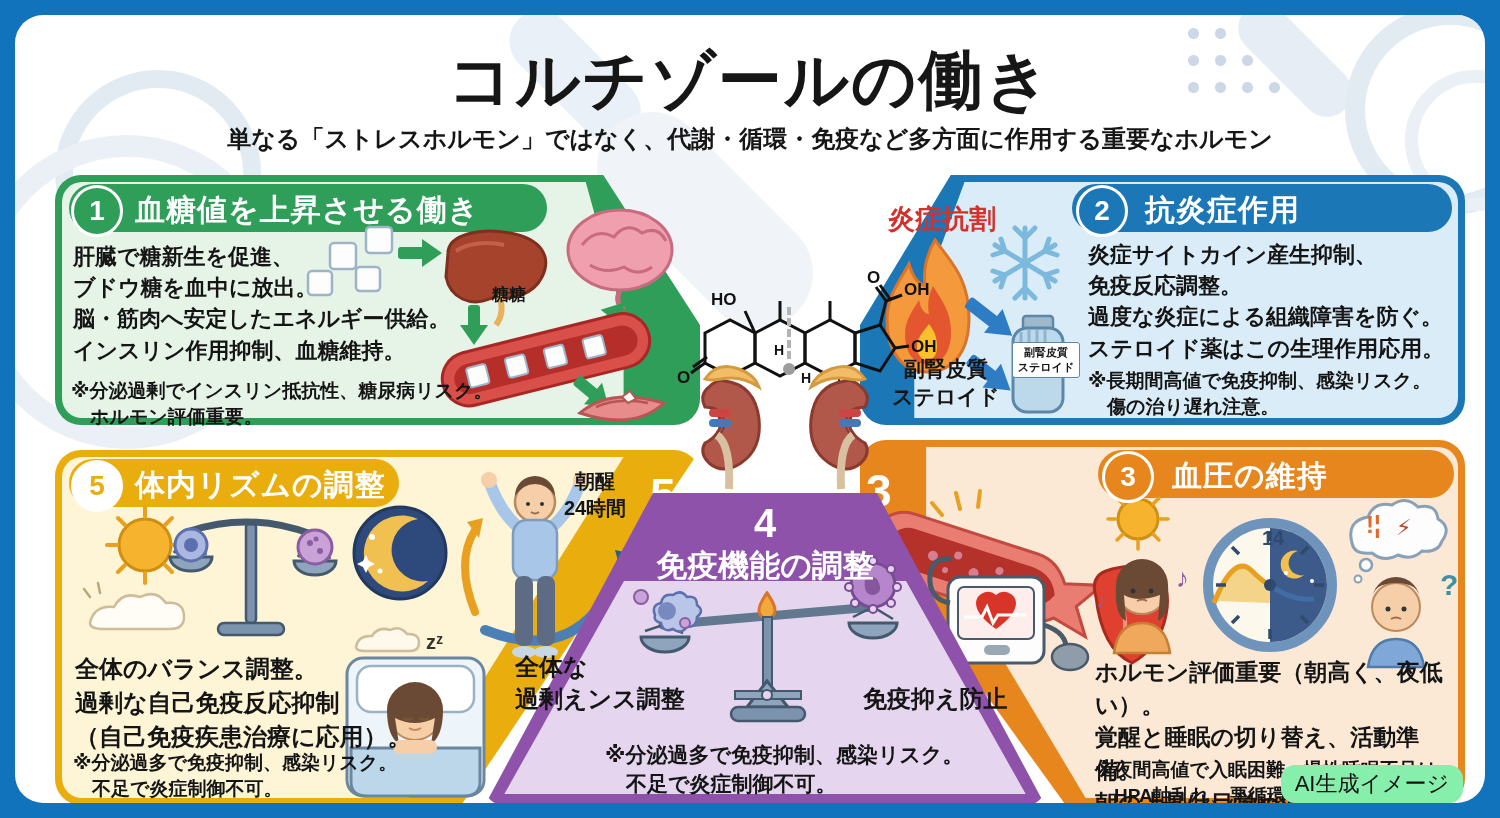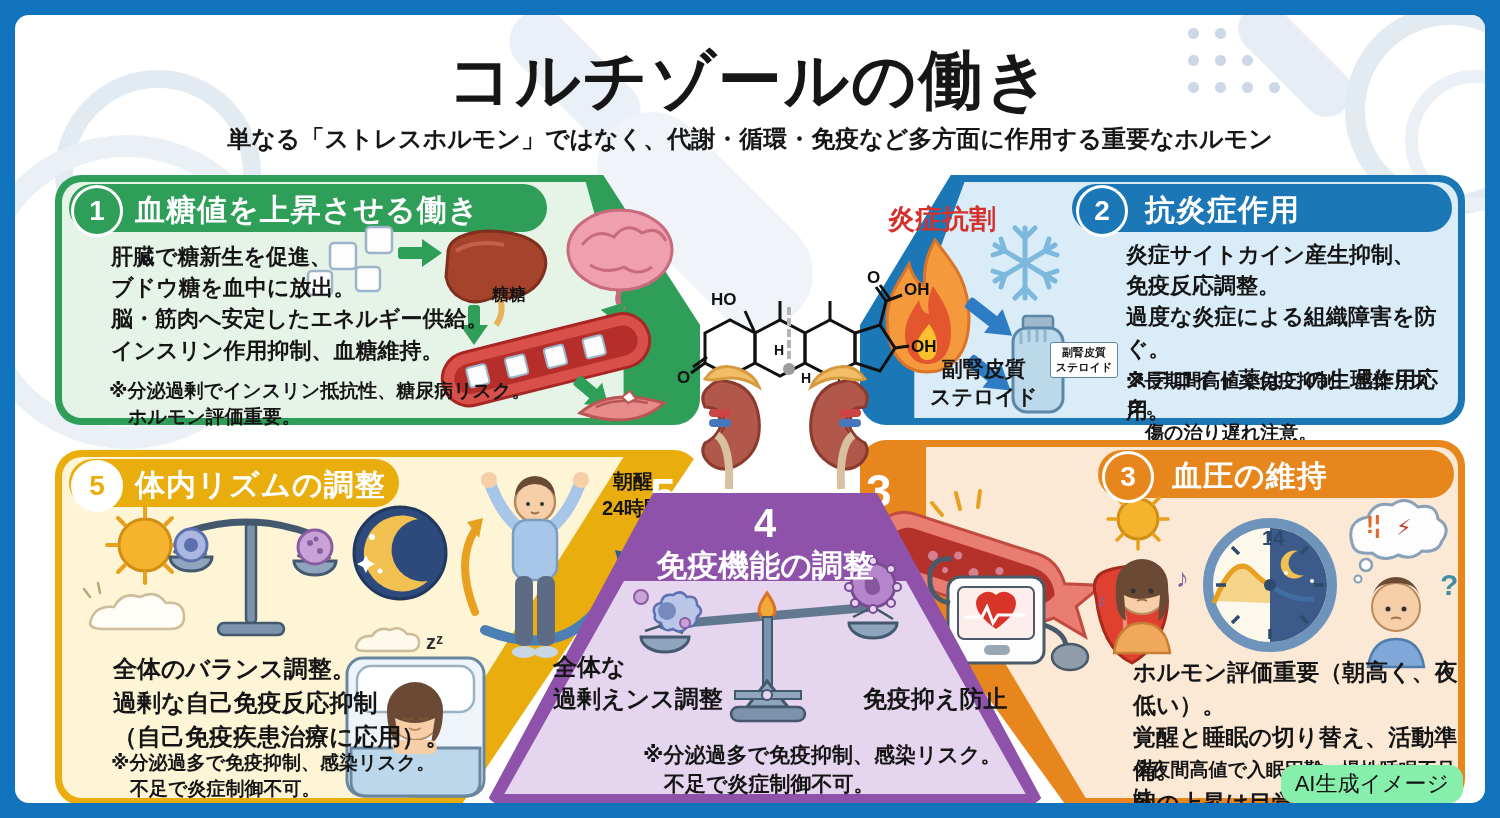--- a/index.html
+++ b/index.html
@@ -3,41 +3,41 @@
 <meta charset="utf-8">
 <style>
   html,body{margin:0;padding:0;}
   body{
     width:1500px;height:818px;position:relative;overflow:hidden;
     font-family:"Liberation Sans","DejaVu Sans",sans-serif;
     background:#1273bd;
   }
   .canvas{
     position:absolute;left:15px;top:15px;right:15px;bottom:15px;
-    background:#ffffff;border-radius:14px;overflow:hidden;
+    background:#ffffff;border-radius:28px;overflow:hidden;
   }
   
   .deco{position:absolute;pointer-events:none;}
   .ring{border-style:solid;border-color:#e2eaf2;border-radius:50%;background:transparent;}
   .pill{border-radius:60px;transform:rotate(45deg);}
   .dotgrid{background-image:radial-gradient(#ccd8e8 5px,transparent 6px);background-size:27px 27px;}
 
   .title{
     position:absolute;left:0;right:0;top:22px;text-align:center;
     font-size:64px;font-weight:900;color:#161616;letter-spacing:2px;
   }
   .subtitle{
     position:absolute;left:0;right:0;top:108px;text-align:center;
     font-size:24px;font-weight:800;color:#161616;
   }
 
   .panel{position:absolute;z-index:1;}
   .shell{position:absolute;inset:0;}
   .inner{position:absolute;inset:7px;}
-  .pre{white-space:pre-line;margin-left:38px;}
+  .pre{white-space:pre-line;}
 
   .bar{position:absolute;height:48px;border-radius:26px;}
   .bar-title{position:absolute;top:7px;font-size:30px;font-weight:900;color:#fff;letter-spacing:1px;}
   .numcircle{
     position:absolute;width:46px;height:46px;border-radius:50%;
     border:3px solid #fff;color:#fff;font-size:28px;font-weight:900;
     display:flex;align-items:center;justify-content:center;z-index:3;
   }
   .bignum{position:absolute;color:#fff;font-size:46px;font-weight:900;z-index:3;}
   .body-text{position:absolute;font-size:22px;font-weight:800;color:#151515;line-height:1.42;z-index:2;}

